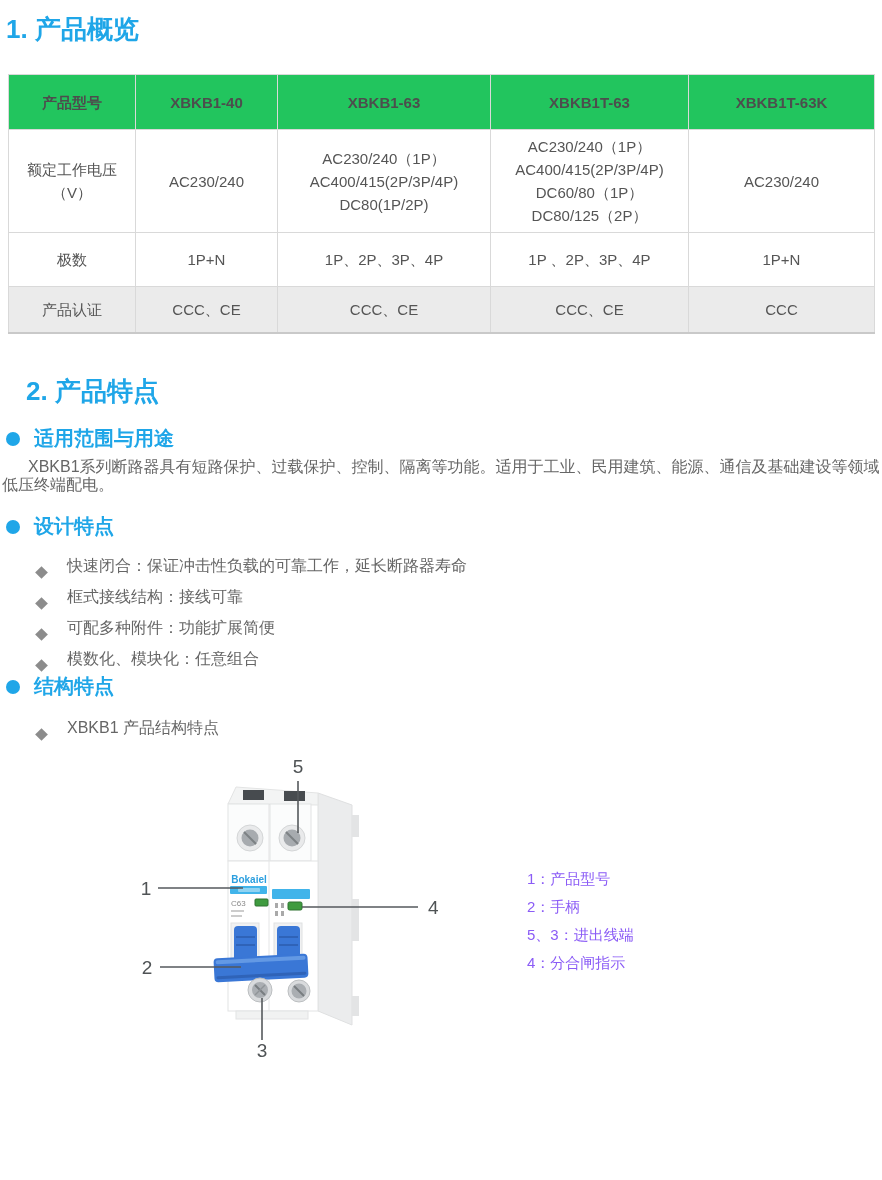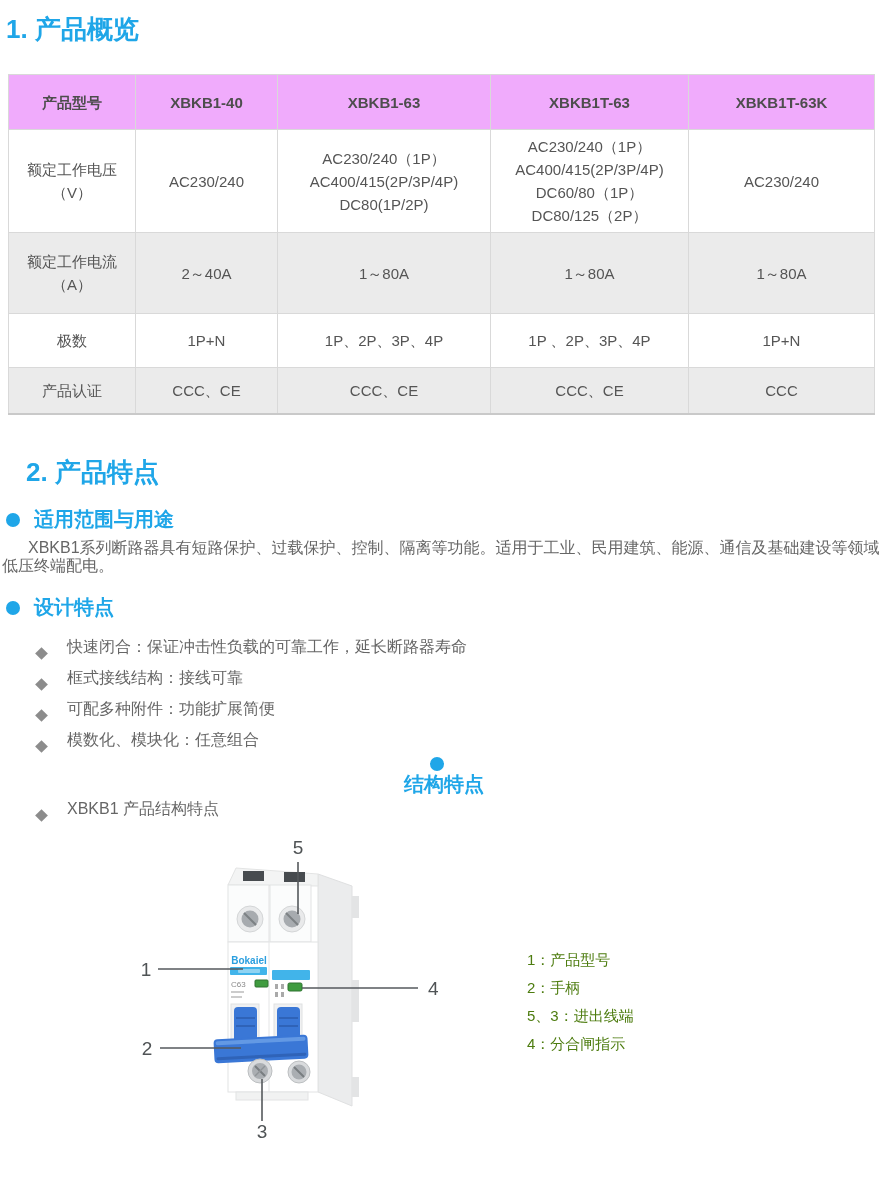--- a/index.html
+++ b/index.html
@@ -8,45 +8,45 @@
 
   
   .section-title{color:#1fa6e8;font-size:26px;font-weight:bold;line-height:30px;margin:0;padding-left:6px;}
   .title-1{padding-top:14px;}
   .title-2{margin-top:42px;margin-left:20px;}
 
   
   table.spec{border-collapse:collapse;table-layout:fixed;width:866px;margin:30px 8px 0 8px;border-bottom:2px solid #c9c9c9;}
   table.spec th,table.spec td{border:1px solid #d9d9d9;text-align:center;vertical-align:middle;
     font-size:15px;color:#555;white-space:pre-line;line-height:23px;padding:2px 4px;font-weight:normal;}
-  table.spec thead th{background:#f0abfc;font-weight:bold;color:#4d4d4d;height:50px;}
+  table.spec thead th{background:#22c55e;font-weight:bold;color:#4d4d4d;height:50px;}
   tr.row-voltage{height:103px;}
   tr.row-current{height:81px;}
   tr.row-poles{height:54px;}
   tr.row-cert{height:46px;}
   tr.shaded th,tr.shaded td{background:#ebebeb;}
 
   
   .sub-heading{display:flex;align-items:center;margin:22px 0 0 6px;height:22px;}
   .sub-heading .dot{width:14px;height:14px;border-radius:50%;background:#1fa6e8;margin-right:14px;flex:0 0 auto;}
   .sub-heading .sub-label{color:#1fa6e8;font-size:20px;font-weight:bold;}
 
   .scope-paragraph{margin:8px 2px 0 2px;font-size:16px;color:#666;line-height:18px;text-indent:26px;}
 
   .bullet-list{margin-top:8px;}
   .bullet-item{display:flex;align-items:flex-end;height:31px;padding-left:37px;}
   .bullet-item .diamond{width:9px;height:9px;background:#8c8c8c;transform:rotate(45deg);margin-right:21px;flex:0 0 auto;}
   .bullet-item .bullet-text{font-size:16px;color:#666;}
-  .structure-heading{margin-top:6px;flex-direction:column;}
+  .structure-heading{margin-top:6px;}
   .structure-bullets{margin-top:10px;}
 
   
   .figure{position:relative;width:882px;height:313px;margin-top:10px;}
   .figure svg{position:absolute;left:0;top:0;}
-  .legend{position:absolute;left:527px;top:116px;font-size:15px;color:#4d7c0f;}
+  .legend{position:absolute;left:527px;top:116px;font-size:15px;color:#8b5cf6;}
   .legend-item{line-height:28px;}
 </style>
 </head>
 <body>
 
 <div class="page">
 
   <h1 class="section-title title-1">1. 产品概览</h1>
 
   <table class="spec">
@@ -73,28 +73,20 @@
         <td>AC230/240</td>
         <td>AC230/240（1P）
 AC400/415(2P/3P/4P)
 DC80(1P/2P)</td>
         <td>AC230/240（1P）
 AC400/415(2P/3P/4P)
 DC60/80（1P）
 DC80/125（2P）</td>
         <td>AC230/240</td>
       </tr>
-      <tr class="row-current shaded">
-        <th>额定工作电流
-（A）</th>
-        <td>2～40A</td>
-        <td>1～80A</td>
-        <td>1～80A</td>
-        <td>1～80A</td>
-      </tr>
       <tr class="row-poles">
         <th>极数</th>
         <td>1P+N</td>
         <td>1P、2P、3P、4P</td>
         <td>1P 、2P、3P、4P</td>
         <td>1P+N</td>
       </tr>
       <tr class="row-cert shaded">
         <th>产品认证</th>
         <td>CCC、CE</td>

